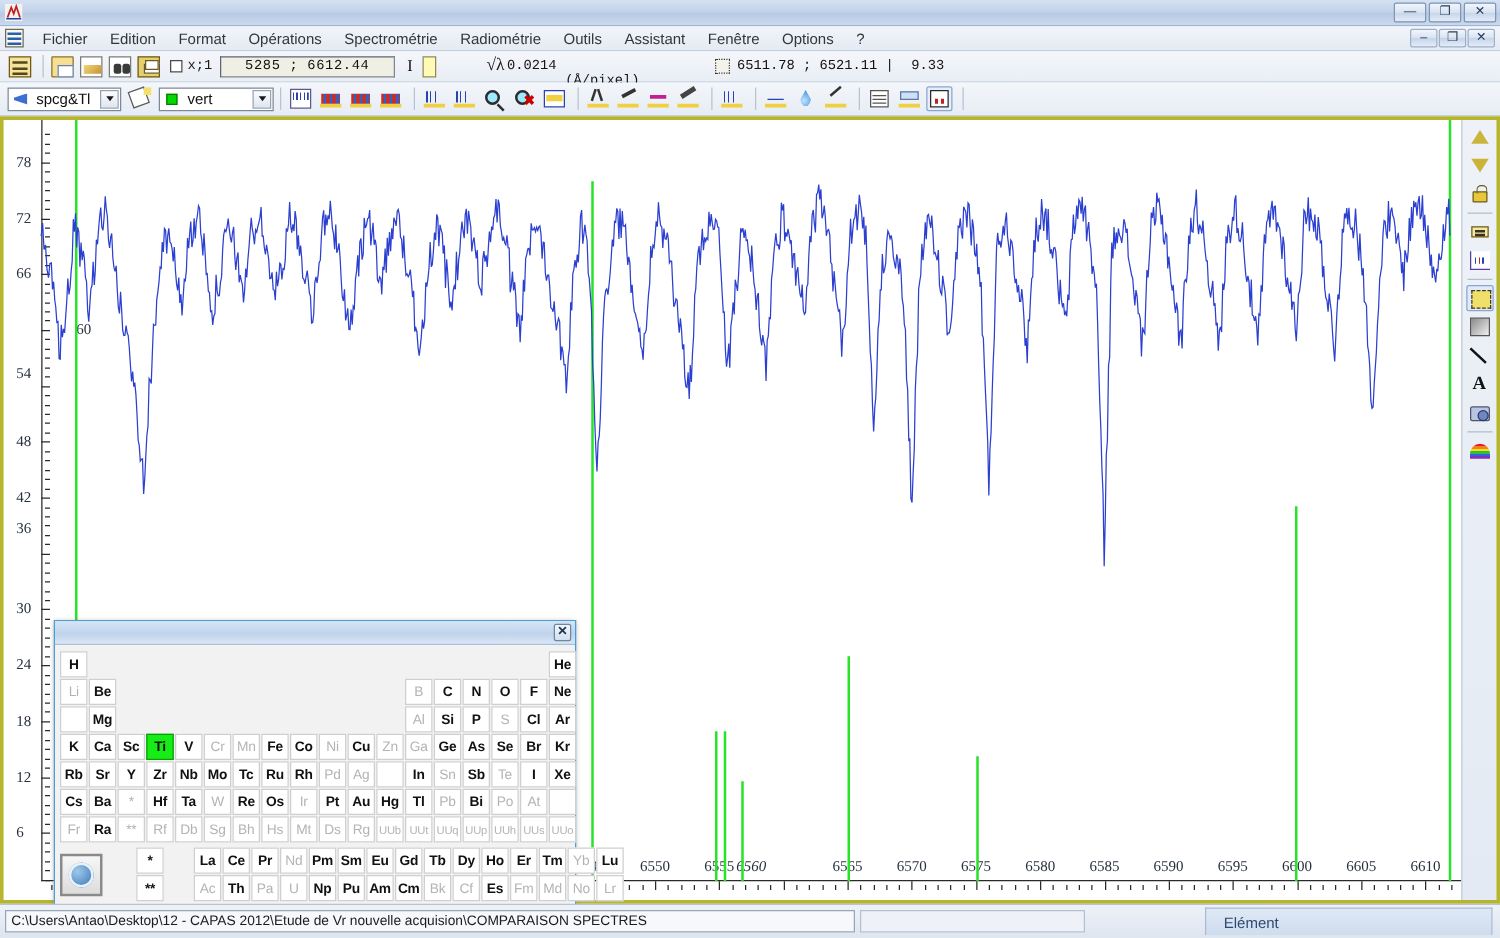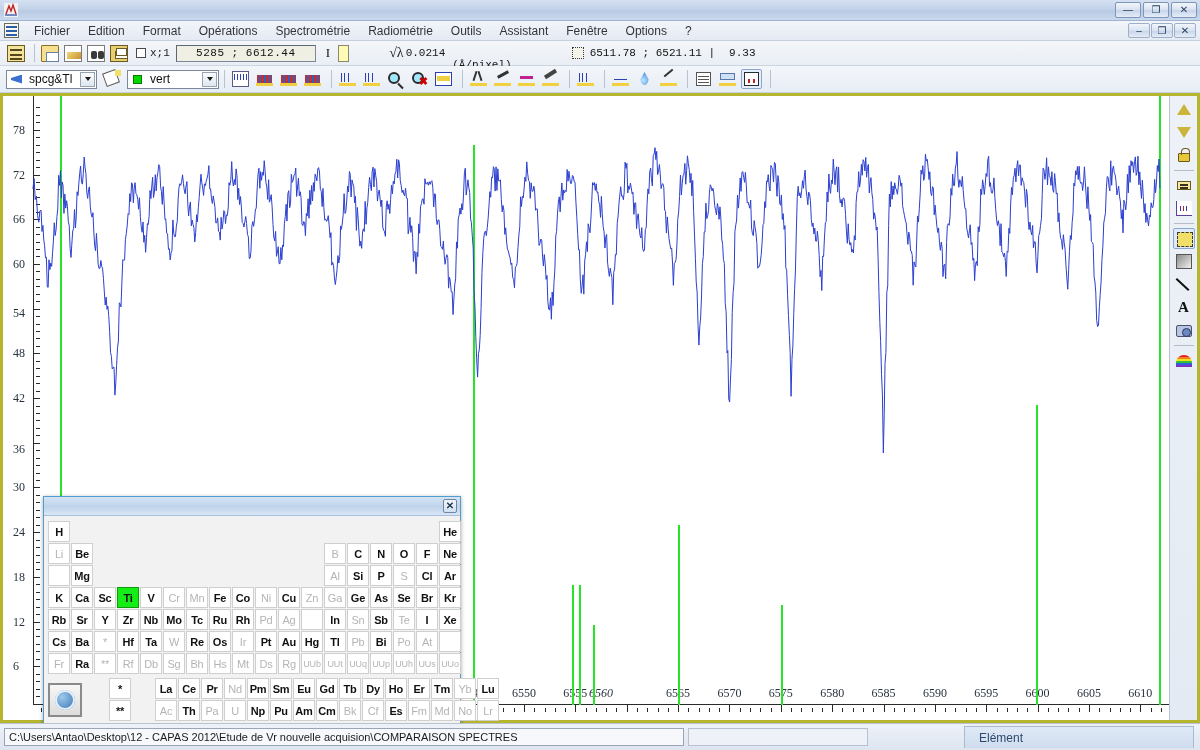--- a/index.html
+++ b/index.html
@@ -472,25 +472,25 @@
 
       <div class="axisline-l"></div>
       <div class="axisline-b"></div>
 
       <div class="yaxis-lbls" id="ylabels">
           <span style="top: 570.293px;">6</span>
           <span style="top: 525.585px;">12</span>
           <span style="top: 480.878px;">18</span>
           <span style="top: 436.171px;">24</span>
           <span style="top: 391.463px;">30</span>
-          <span style="top: 353px;">36</span>
+          <span style="top: 327px;">36</span>
           <span style="top: 302.049px;">42</span>
           <span style="top: 257.341px;">48</span>
-          <span style="top: 217px;">54</span>
-          <span style="top: 167.927px;">60</span>
+          <span style="top: 203px;">54</span>
+          <span style="top: 167.927px; margin-left: 48px;">60</span>
           <span style="top: 123.22px;">66</span>
           <span style="top: 78.5122px;">72</span>
           <span style="top: 33.8049px;">78</span>
         </div>
       <div id="yticks">
           <div class="ytick" style="top: 570.293px;"></div>
           <div class="ytick" style="top: 525.585px;"></div>
           <div class="ytick" style="top: 480.878px;"></div>
           <div class="ytick" style="top: 436.171px;"></div>
           <div class="ytick" style="top: 391.463px;"></div>

